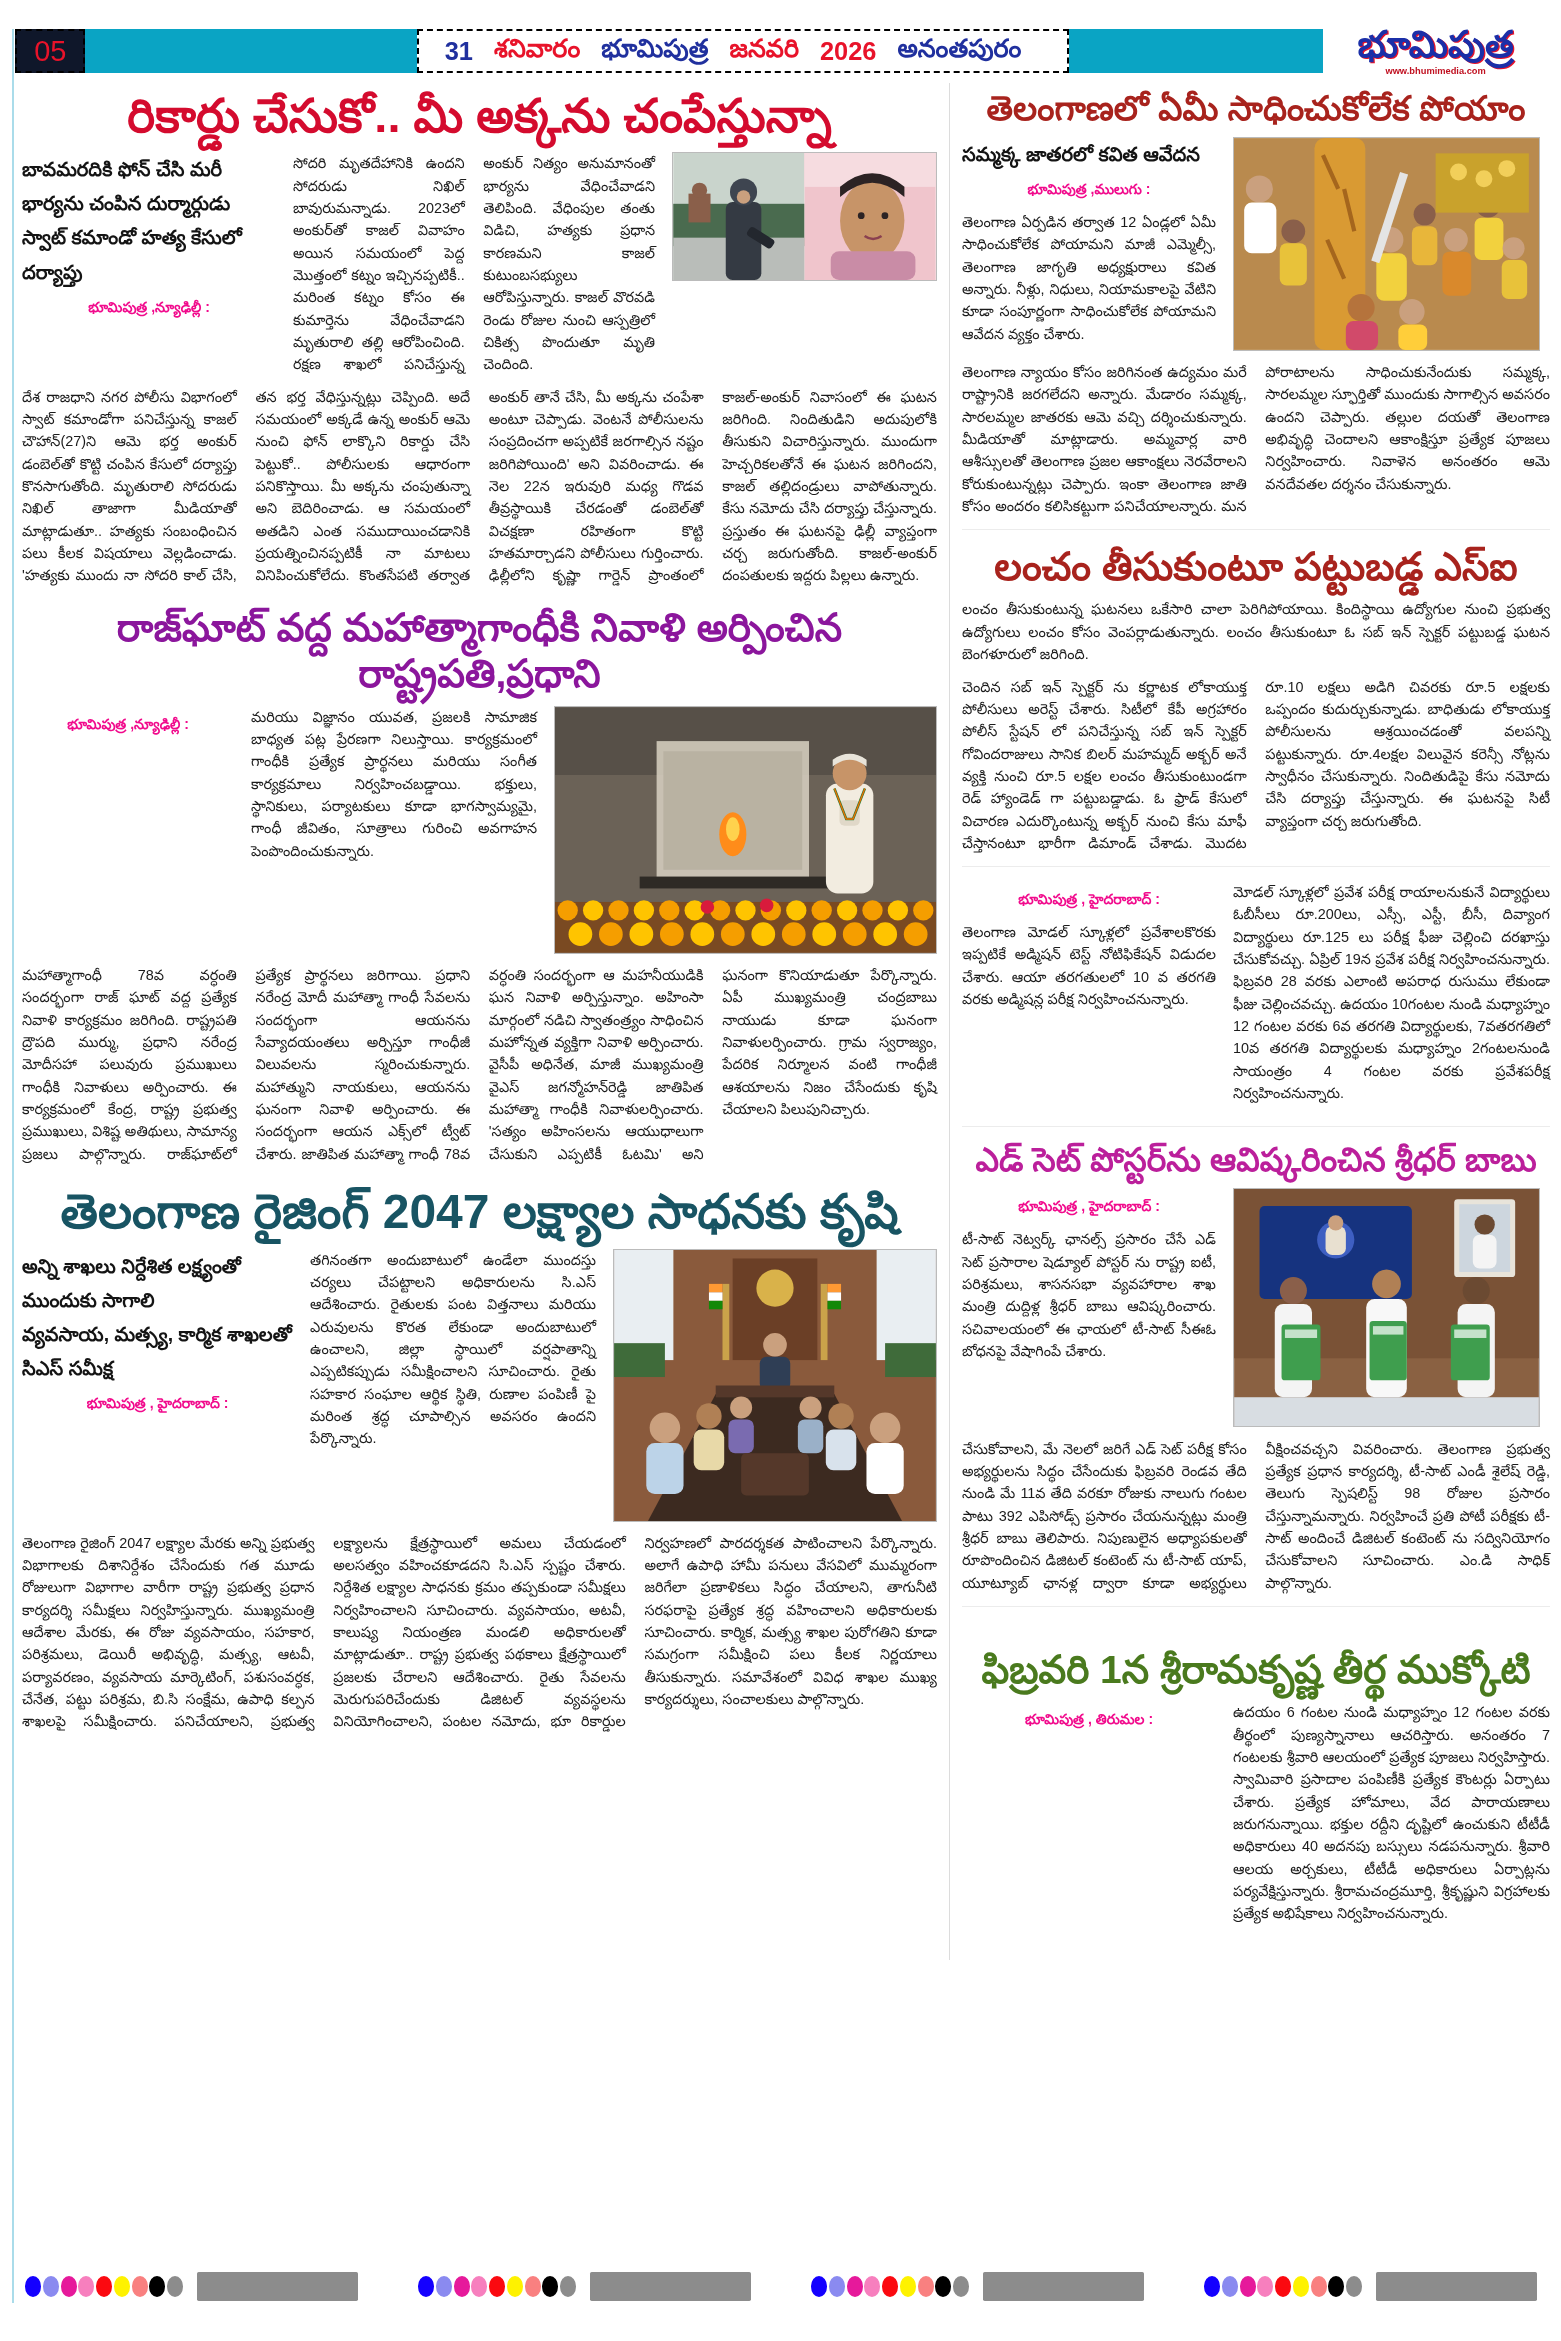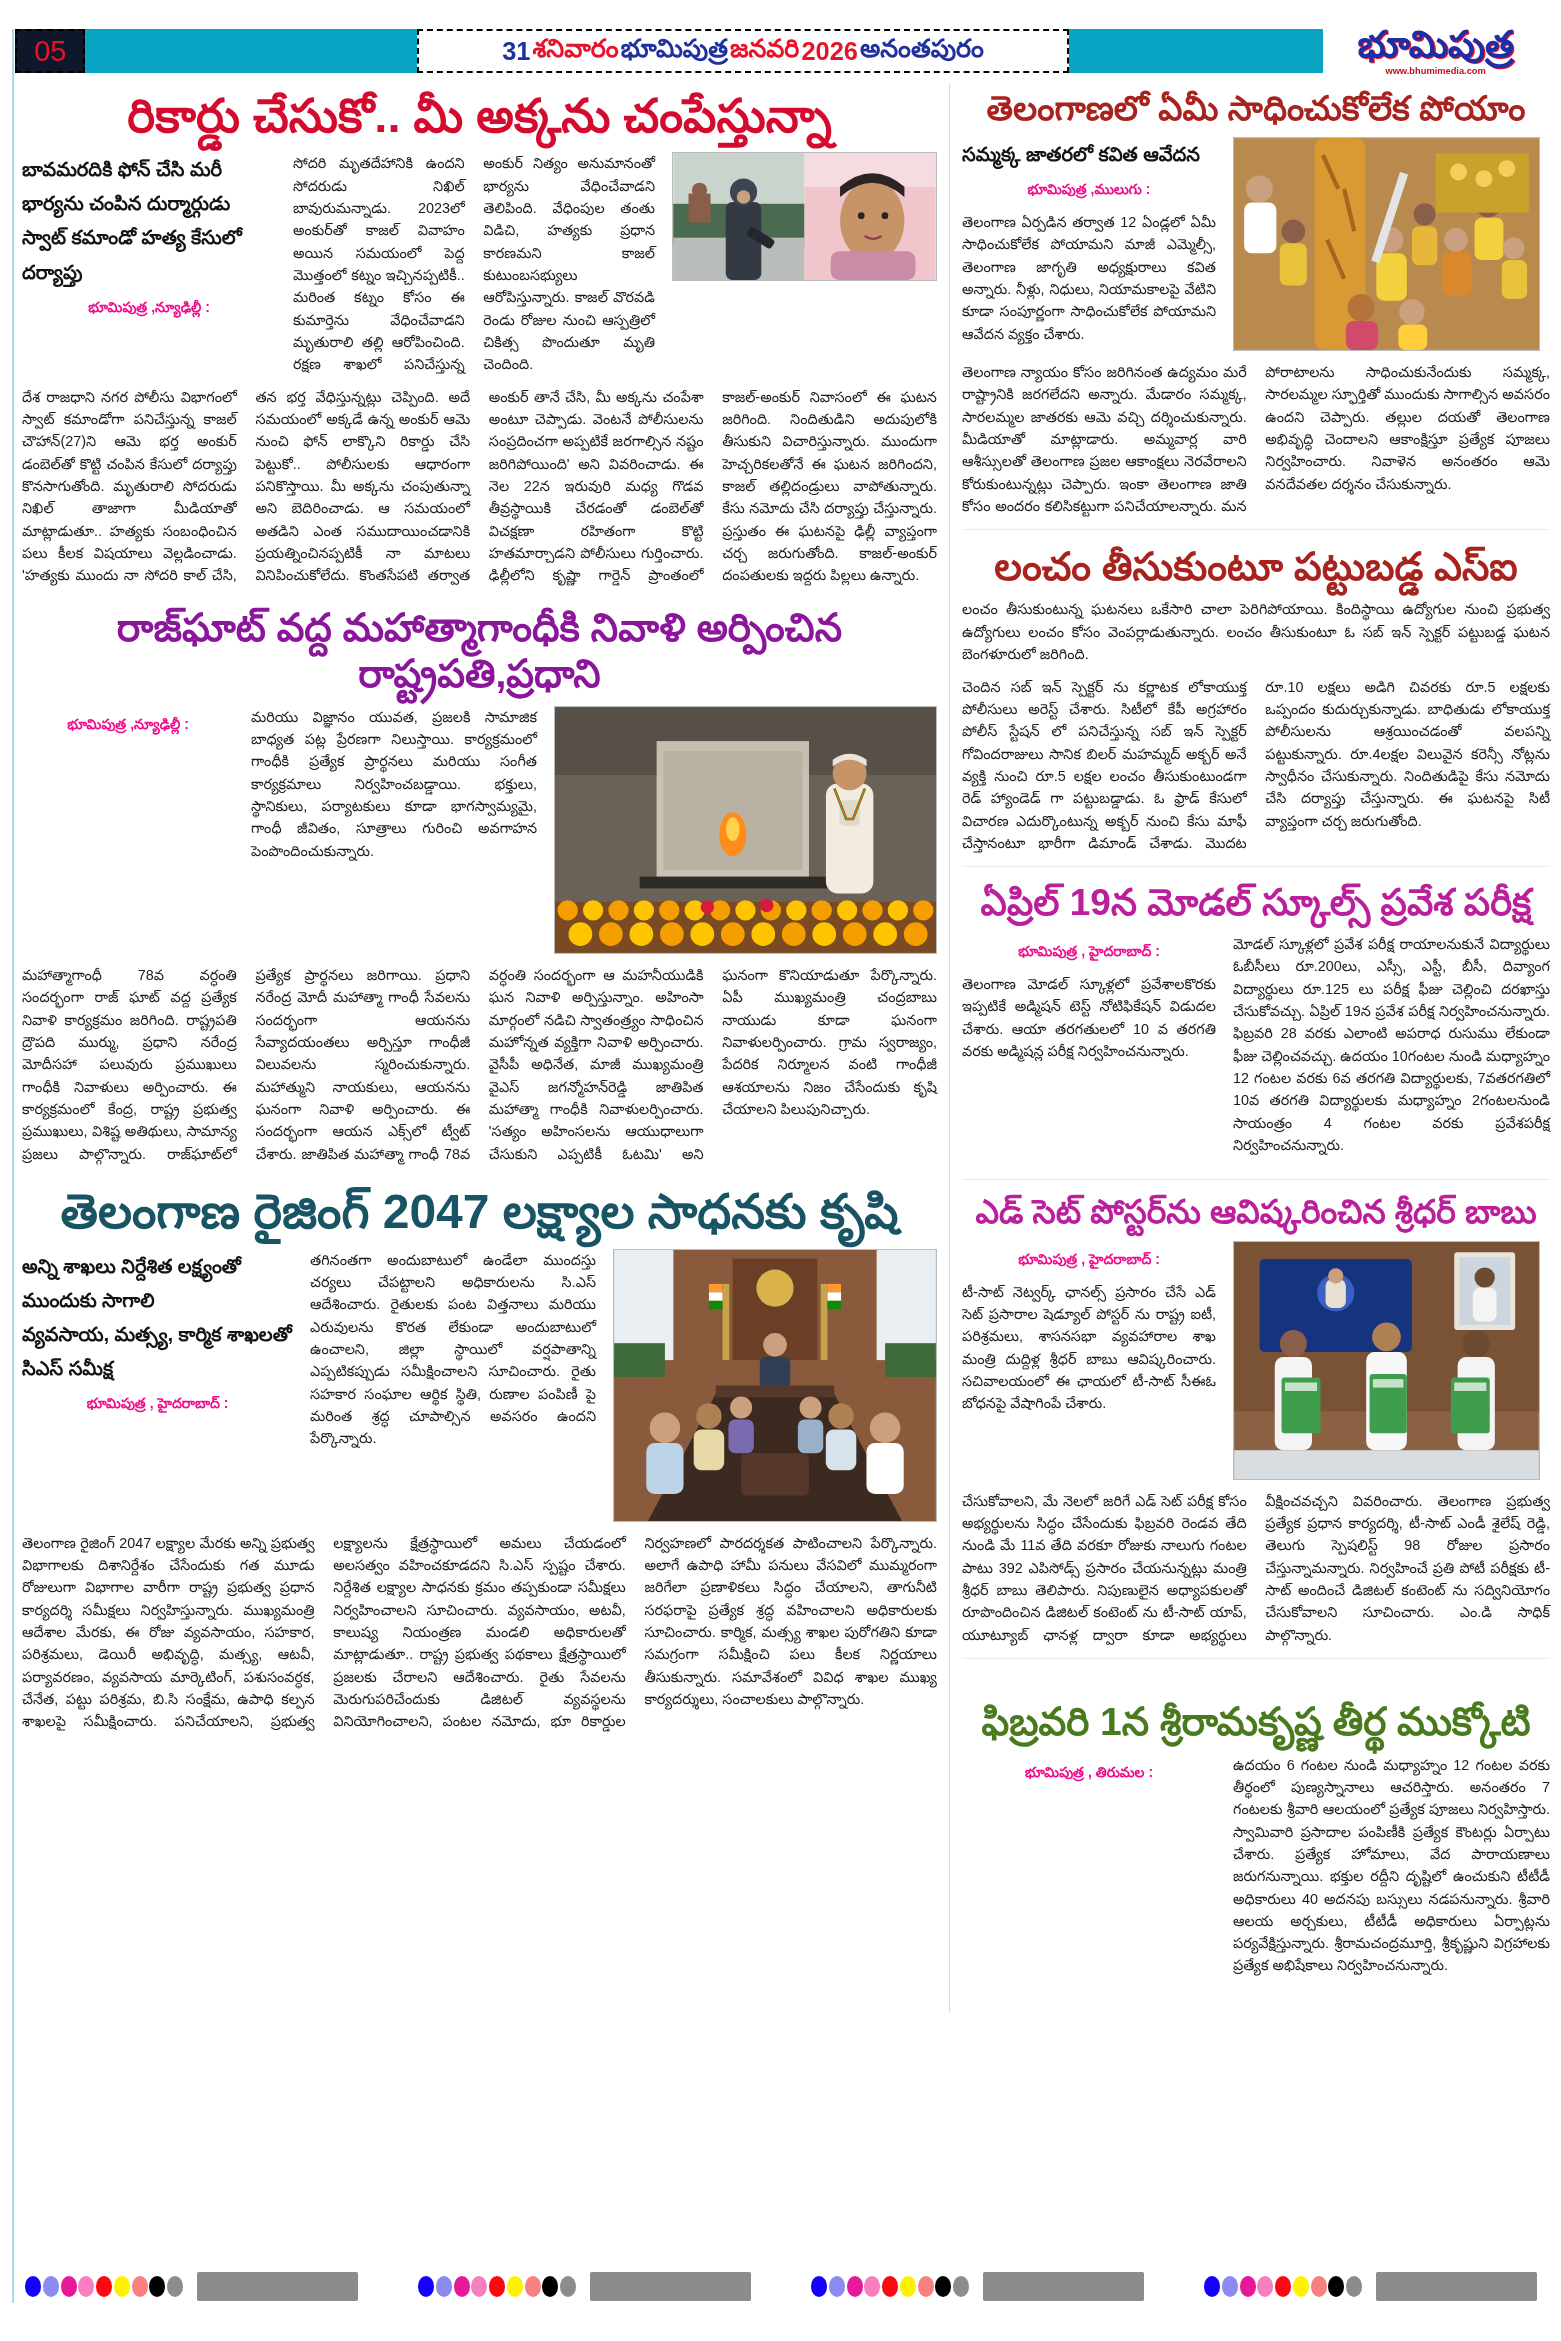--- a/index.html
+++ b/index.html
@@ -7,21 +7,21 @@
         font-family:"Liberation Sans","DejaVu Sans",sans-serif;}
   .page::before{content:'';position:absolute;left:12px;top:29px;bottom:39px;width:1.7px;background:#aadcea;}
 
   
   .masthead{display:flex;align-items:stretch;height:44px;margin:29px 13.6px 5.1px 15.3px;gap:0;}
   .pageno-box{border:2.5px dashed #000;background:#0f172a;color:#e8132a;font-size:29px;font-weight:normal;
               display:flex;align-items:center;justify-content:center;width:66px;}
   .cyan-bar{background:#0aa4c4;}
   .cyan-long{width:332px;}
   .cyan-short{width:254px;}
-  .date-box{border:2.5px dashed #000;display:flex;align-items:center;justify-content:center;gap:2px;
+  .date-box{border:2.5px dashed #000;display:flex;align-items:center;gap:21px;
             padding:0 25.4px;font-size:25.4px;font-weight:bold;white-space:nowrap;flex:1;}
   .d-blue{color:#20309e;} .d-red{color:#e8132a;}
   .logo-block{display:flex;flex-direction:column;align-items:center;justify-content:center;min-width:212px;padding:0 6.8px;}
   .logo-title{font-size:37px;font-weight:bold;color:#1b2fa8;text-shadow:1.3px 1.3px 0 #e8132a;line-height:1;}
   .logo-web{font-size:9.3px;color:#c01020;font-weight:bold;margin-top:2.5px;}
 
   
   .content{display:flex;gap:12px;padding:5.1px 12px 0 22px;}
   .col-left{width:915px;flex:none;}
   .col-right{flex:1;border-left:1.7px solid #dcdcdc;padding-left:12px;}
@@ -282,21 +282,20 @@
 
       <article class="art">
         <h2 class="headline h-r2">లంచం తీసుకుంటూ పట్టుబడ్డ ఎస్ఐ</h2>
         <div class="art-top">
           <div class="art-toptext body-text cols-1">లంచం తీసుకుంటున్న ఘటనలు ఒకేసారి చాలా పెరిగిపోయాయి. కిందిస్థాయి ఉద్యోగుల నుంచి ప్రభుత్వ ఉద్యోగులు లంచం కోసం వెంపర్లాడుతున్నారు. లంచం తీసుకుంటూ ఓ సబ్ ఇన్ స్పెక్టర్ పట్టుబడ్డ ఘటన బెంగళూరులో జరిగింది.</div>
         </div>
         <div class="body-text cols-2">చెందిన సబ్ ఇన్ స్పెక్టర్ ను కర్ణాటక లోకాయుక్త పోలీసులు అరెస్ట్ చేశారు. సిటీలో కేపీ అగ్రహారం పోలీస్ స్టేషన్ లో పనిచేస్తున్న సబ్ ఇన్ స్పెక్టర్ గోవిందరాజులు సానిక బిలర్ మహమ్మద్ అక్బర్ అనే వ్యక్తి నుంచి రూ.5 లక్షల లంచం తీసుకుంటుండగా రెడ్ హ్యాండెడ్ గా పట్టుబడ్డాడు. ఓ ఫ్రాడ్ కేసులో విచారణ ఎదుర్కొంటున్న అక్బర్ నుంచి కేసు మాఫీ చేస్తానంటూ భారీగా డిమాండ్ చేశాడు. మొదట రూ.10 లక్షలు అడిగి చివరకు రూ.5 లక్షలకు ఒప్పందం కుదుర్చుకున్నాడు. బాధితుడు లోకాయుక్త పోలీసులను ఆశ్రయించడంతో వలపన్ని పట్టుకున్నారు. రూ.4లక్షల విలువైన కరెన్సీ నోట్లను స్వాధీనం చేసుకున్నారు. నిందితుడిపై కేసు నమోదు చేసి దర్యాప్తు చేస్తున్నారు. ఈ ఘటనపై సిటీ వ్యాప్తంగా చర్చ జరుగుతోంది.</div>
       </article>
 
       <article class="art">
-        <h2 class="headline h-r3">ఏప్రిల్ 19న మోడల్ స్కూల్స్ ప్రవేశ పరీక్ష</h2>
         <div class="art-top">
           <div class="art-info" style="width:254px;">
             <div class="byline">భూమిపుత్ర , హైదరాబాద్ :</div>
             <div class="body-text">తెలంగాణ మోడల్ స్కూళ్లలో ప్రవేశాలకొరకు ఇప్పటికే అడ్మిషన్ టెస్ట్ నోటిఫికేషన్ విడుదల చేశారు. ఆయా తరగతులలో 10 వ తరగతి వరకు అడ్మిషన్ల పరీక్ష నిర్వహించనున్నారు.</div>
           </div>
           <div class="art-toptext body-text cols-1">మోడల్ స్కూళ్లలో ప్రవేశ పరీక్ష రాయాలనుకునే విద్యార్థులు ఓబీసీలు రూ.200లు, ఎస్సీ, ఎస్టీ, బీసీ, దివ్యాంగ విద్యార్థులు రూ.125 లు పరీక్ష ఫీజు చెల్లించి దరఖాస్తు చేసుకోవచ్చు. ఏప్రిల్ 19న ప్రవేశ పరీక్ష నిర్వహించనున్నారు. ఫిబ్రవరి 28 వరకు ఎలాంటి అపరాధ రుసుము లేకుండా ఫీజు చెల్లించవచ్చు. ఉదయం 10గంటల నుండి మధ్యాహ్నం 12 గంటల వరకు 6వ తరగతి విద్యార్థులకు, 7వతరగతిలో 10వ తరగతి విద్యార్థులకు మధ్యాహ్నం 2గంటలనుండి సాయంత్రం 4 గంటల వరకు ప్రవేశపరీక్ష నిర్వహించనున్నారు.</div>
         </div>
       </article>
 
       <article class="art">

